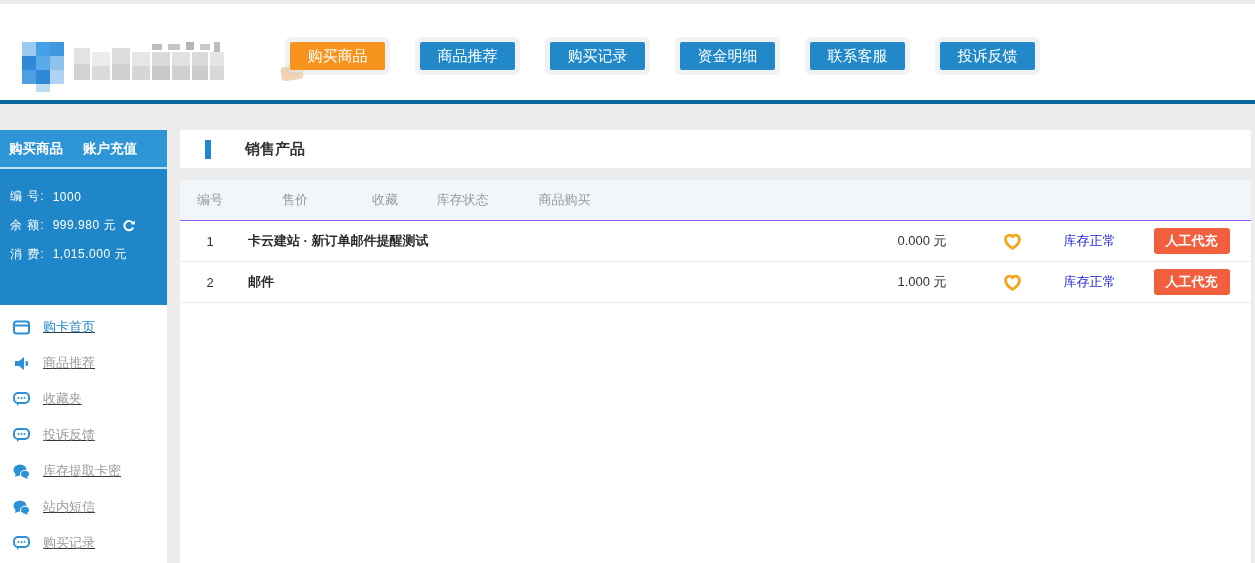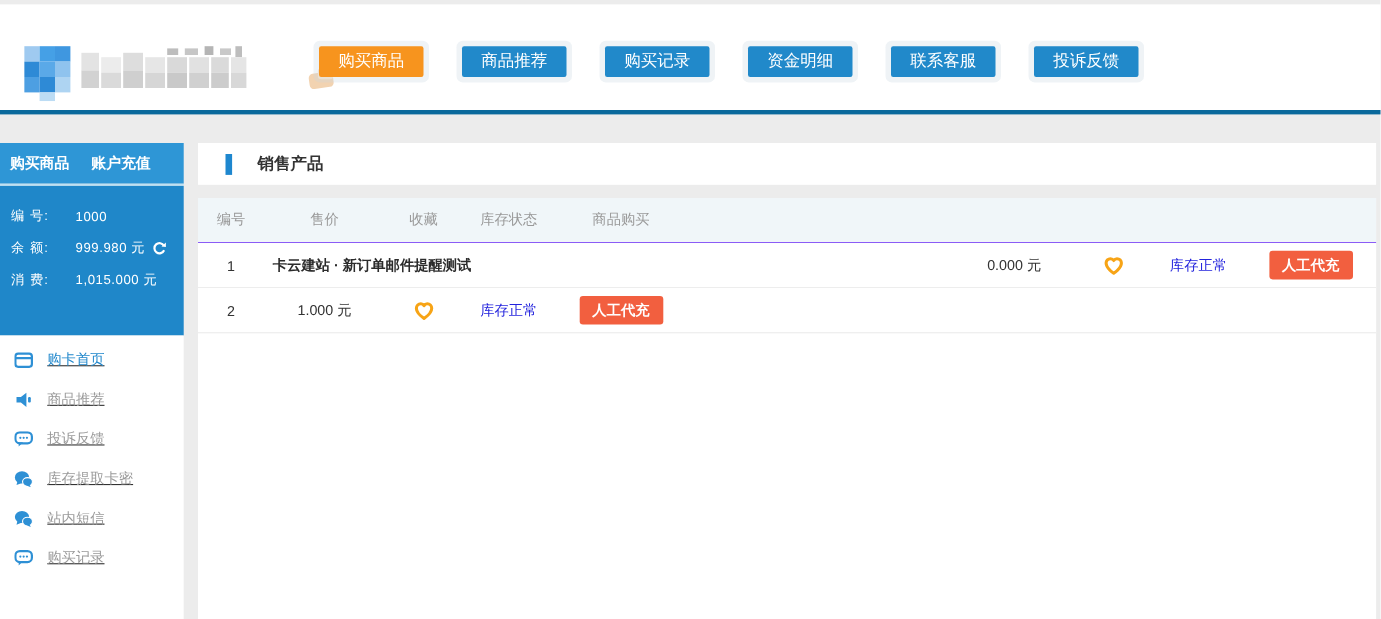--- a/index.html
+++ b/index.html
@@ -29,32 +29,32 @@
   .nav-btn.active { background:#f7941e; }
   .header-line { position:absolute; left:0; top:100px; width:1255px; height:4px; background:#0a699c; }
 
   
   .sidebar { position:absolute; left:0; top:130px; width:167px; height:433px; }
   .side-tabs { height:37px; background:#2e96d6; display:flex; align-items:center; padding-left:9px; gap:20px; }
   .side-tab { color:#fff; font-size:13.5px; font-weight:bold; cursor:pointer; }
   .side-divider { height:2px; background:#bfe0f2; }
   .side-info { height:136px; background:#1f87c9; padding:13px 0 0 10px; }
   .info-row { height:29px; display:flex; align-items:center; color:#fff; font-size:12px; }
-  .info-label { letter-spacing:1px; margin-right:24px; white-space:pre; }
+  .info-label { letter-spacing:1px; margin-right:8px; white-space:pre; }
   .info-value { letter-spacing:0.5px; }
   .refresh-btn { margin-left:6px; cursor:pointer; display:inline-flex; }
   .side-menu { background:#fff; padding-top:4px; height:258px;text-decoration:underline; }
   .menu-item { height:36px; display:flex; align-items:center; padding-left:13px; gap:13px; font-size:13px; color:#9a9a9a; cursor:pointer; }
   .menu-item.active { color:#2288cc; }
   .menu-item svg { flex:0 0 auto; }
 
   
   .main-title { position:absolute; left:180px; top:130px; width:1071px; height:38px; background:#fff; display:flex; align-items:center; }
   .title-accent { width:6px; height:19px; background:#1e87cf; margin-left:25px; }
-  .title-text { margin-left:23px; font-size:15px; font-weight:bold; color:#333; }
+  .title-text { margin-left:34px; font-size:15px; font-weight:bold; color:#333; }
 
   .main-table { position:absolute; left:180px; top:180px; width:1071px; height:383px; background:#fff; }
   .trow { display:flex; align-items:center; height:41px; border-bottom:1px solid #ebebeb; background:#fff; }
   .thead { background:#f0f6f9; border-bottom:1px solid #8b5cf6; }
   .c { text-align:center; font-size:13px; }
   .c1 { width:60px; }
   .c2 { width:627px; text-align:left; padding-left:8px; }
   .thead .c2 { text-align:center; padding-left:0; }
   .c3 { width:110px; }
   .c4 { width:70px; }
@@ -170,20 +170,30 @@
         <span>商品推荐</span>
       </div>
       <div class="menu-item">
         <svg width="17" height="15" viewBox="0 0 17 15">
             <rect x="1" y="1" width="15" height="10" rx="4" fill="none" stroke="#2e90d5" stroke-width="2"></rect>
             <polygon points="4,10 8,10 4,14" fill="#2e90d5"></polygon>
             <circle cx="5.5" cy="6" r="1" fill="#2e90d5"></circle>
             <circle cx="8.5" cy="6" r="1" fill="#2e90d5"></circle>
             <circle cx="11.5" cy="6" r="1" fill="#2e90d5"></circle>
           </svg>
+        <span>收藏夹</span>
+      </div>
+      <div class="menu-item">
+        <svg width="17" height="15" viewBox="0 0 17 15">
+            <rect x="1" y="1" width="15" height="10" rx="4" fill="none" stroke="#2e90d5" stroke-width="2"></rect>
+            <polygon points="4,10 8,10 4,14" fill="#2e90d5"></polygon>
+            <circle cx="5.5" cy="6" r="1" fill="#2e90d5"></circle>
+            <circle cx="8.5" cy="6" r="1" fill="#2e90d5"></circle>
+            <circle cx="11.5" cy="6" r="1" fill="#2e90d5"></circle>
+          </svg>
         <span>投诉反馈</span>
       </div>
       <div class="menu-item">
         <svg width="17" height="15" viewBox="0 0 17 15">
             <ellipse cx="7" cy="6" rx="6.5" ry="5.5" fill="#2e90d5"></ellipse>
             <polygon points="3,9 7,11 2,13" fill="#2e90d5"></polygon>
             <ellipse cx="12" cy="10" rx="4.5" ry="3.8" fill="#2e90d5" stroke="#fff" stroke-width="1"></ellipse>
             <polygon points="14,13 10,13 15,15" fill="#2e90d5"></polygon>
           </svg>
         <span>库存提取卡密</span>
@@ -234,20 +244,21 @@
               <path d="M12,20 C12,20 3,14.2 3,8 C3,5 5.3,2.8 8.2,2.8 C9.8,2.8 11.2,3.7 12,5 C12.8,3.7 14.2,2.8 15.8,2.8 C18.7,2.8 21,5 21,8 C21,14.2 12,20 12,20 Z" fill="none" stroke="#f7a416" stroke-width="3.6" stroke-linejoin="round"></path>
             </svg>
         </span>
       </div>
       <div class="c c5"><a class="stock-link" href="#">库存正常</a></div>
       <div class="c c6"><button class="buy-btn">人工代充</button></div>
     </div>
 
     <div class="trow">
       <div class="c c1 cell-id">2</div>
+      <div class="c c2 cell-name">邮件</div>
       <div class="c c3">1.000 元</div>
       <div class="c c4">
         <span class="heart-btn">
           <svg width="19" height="17" viewBox="0 0 24 22">
               <path d="M12,20 C12,20 3,14.2 3,8 C3,5 5.3,2.8 8.2,2.8 C9.8,2.8 11.2,3.7 12,5 C12.8,3.7 14.2,2.8 15.8,2.8 C18.7,2.8 21,5 21,8 C21,14.2 12,20 12,20 Z" fill="none" stroke="#f7a416" stroke-width="3.6" stroke-linejoin="round"></path>
             </svg>
         </span>
       </div>
       <div class="c c5"><a class="stock-link" href="#">库存正常</a></div>
       <div class="c c6"><button class="buy-btn">人工代充</button></div>

